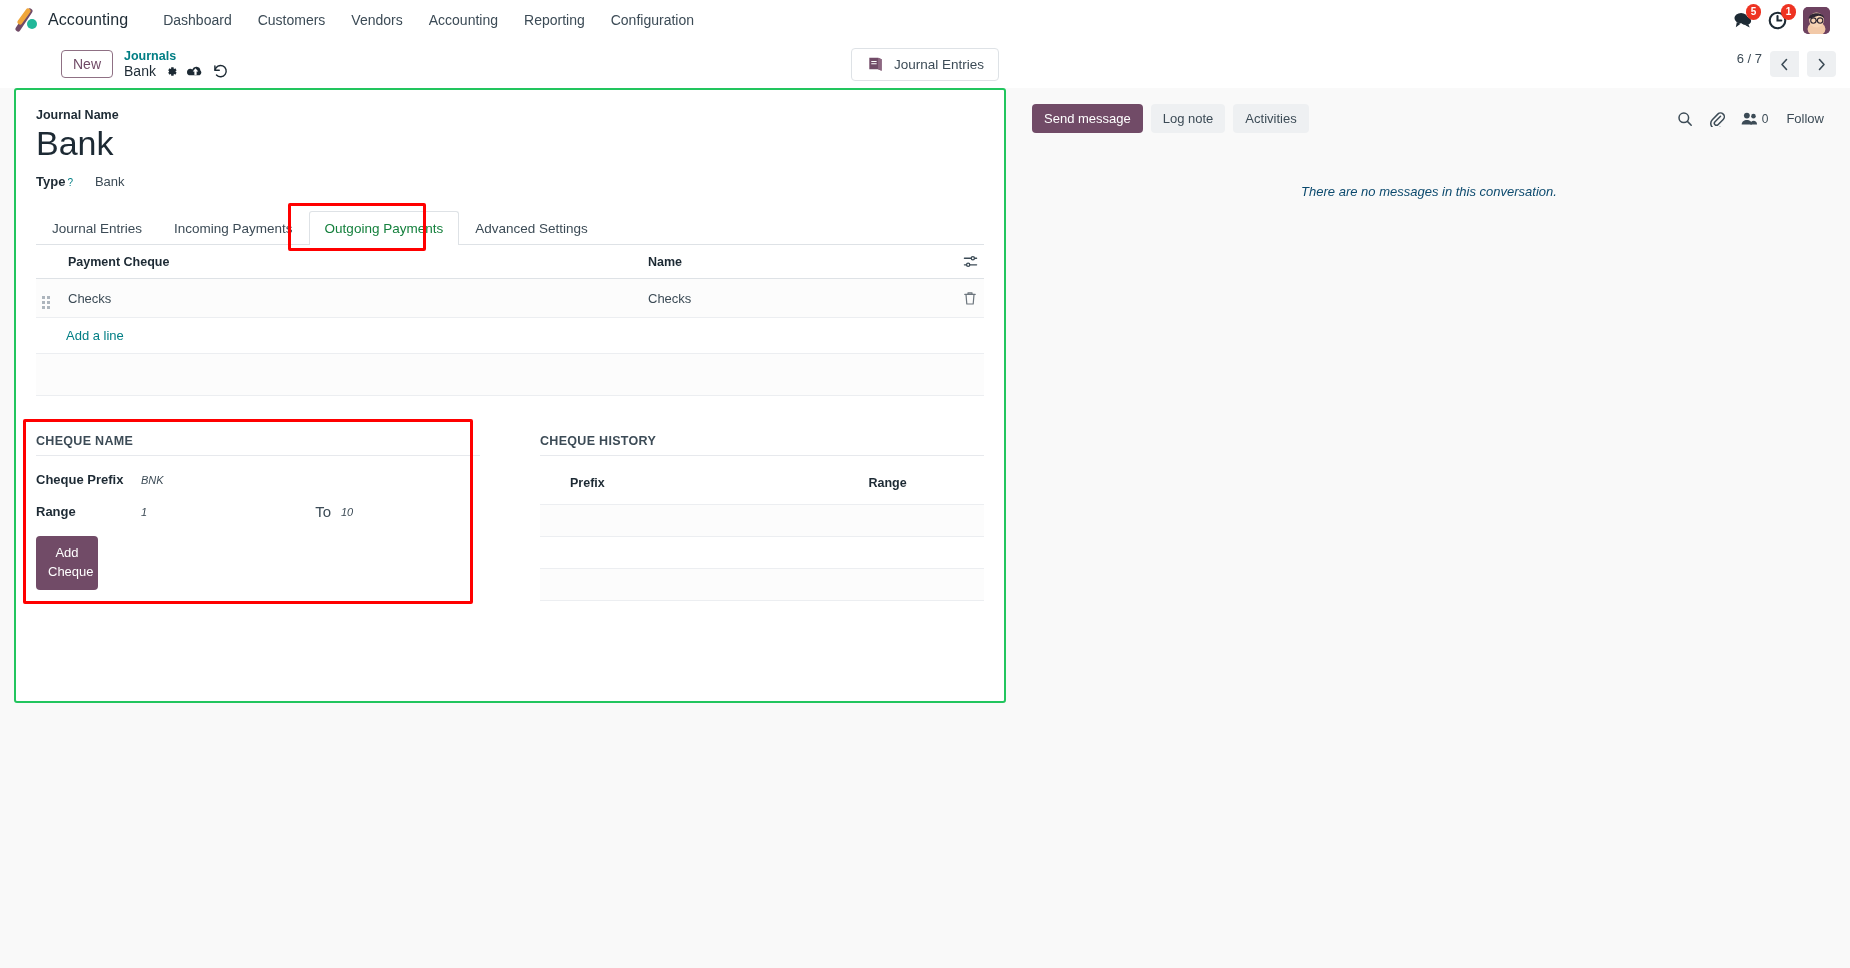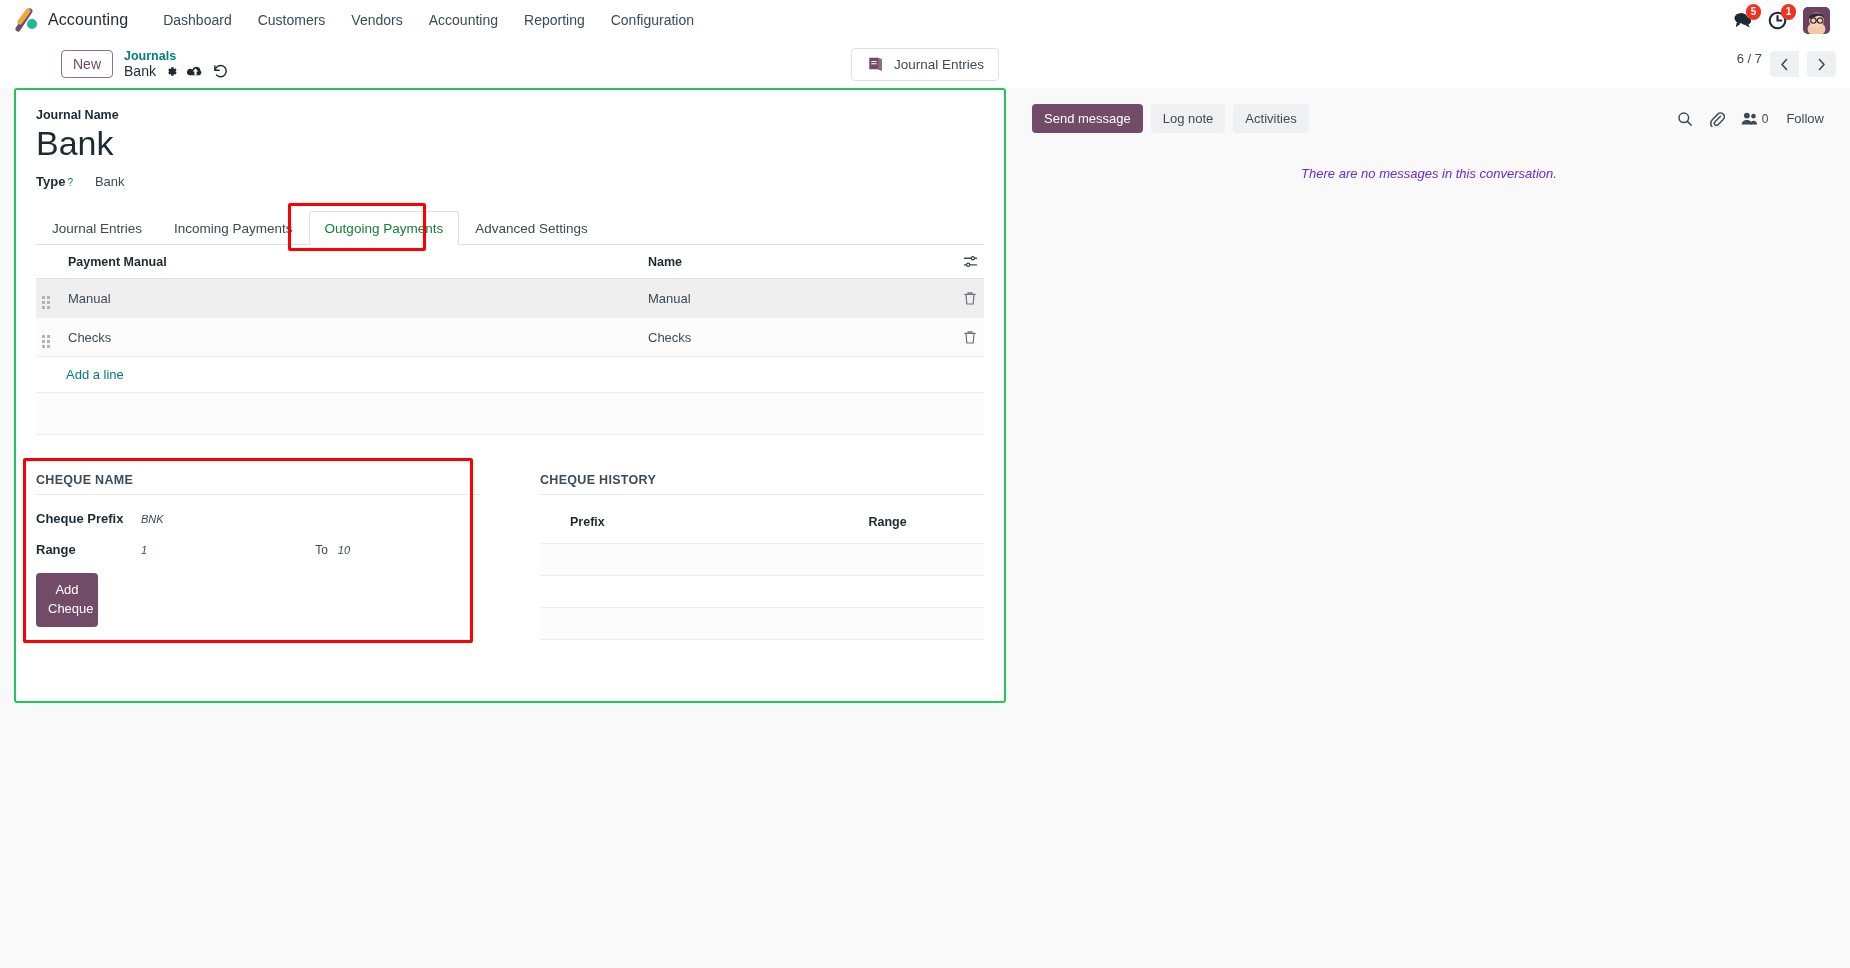--- a/index.html
+++ b/index.html
@@ -271,21 +271,21 @@
     align-items: center;
     margin-top: 16px;
   }
   .grp-label {
     width: 105px;
     font-size: 13px;
     font-weight: 700;
     color: #1d2a34;
   }
   .grp-value { font-size: 11px; color: #3c4b56; font-style: italic; }
-  .range-to { font-size: 12px; color: #3c4b56; margin: 0 10px 0 168px; }
+  .range-to { font-size: 15px; color: #3c4b56; margin: 0 10px 0 168px; }
 
   .btn-add-cheque {
     margin-top: 16px;
     background: #714b67;
     color: #fff;
     border: none;
     border-radius: 4px;
     font-size: 13px;
     padding: 8px 12px;
     width: 62px;
@@ -348,24 +348,24 @@
   .follow-btn {
     font-size: 13px;
     color: #3c4b56;
     background: transparent;
     border: none;
     cursor: pointer;
     padding: 4px 2px;
   }
   .chatter-empty {
     text-align: center;
-    color: #6d28d9;
+    color: #0c4a6e;
     font-size: 13px;
     font-style: italic;
-    margin-top: 33px;
+    margin-top: 51px;
   }
   svg { display: block; }
 </style>
 </head>
 <body>
 
 <div class="navbar">
   <span class="brand-logo">
     <svg width="26" height="26" viewBox="0 0 26 26">
       <path d="M4 22 L16 4" stroke="#714b67" stroke-width="5" stroke-linecap="round"></path>
@@ -491,55 +491,34 @@
         <div class="tab">Incoming Payments</div>
         <div class="tab active">Outgoing Payments</div>
         <div class="tab">Advanced Settings</div>
         <div class="tab-highlight"></div>
       </div>
 
       <table class="lines">
         <thead>
           <tr>
             <th class="col-handle"></th>
-            <th>Payment Manual</th>
+            <th>Payment Cheque</th>
             <th class="col-name">Name</th>
             <th class="col-trash">
               <span class="optional-cols">
                 <svg width="15" height="15" viewBox="0 0 16 16" fill="none" stroke="#3c4b56" stroke-width="1.4" stroke-linecap="round">
                   <path d="M1.5 4.5h13M1.5 11.5h13"></path>
                   <circle cx="10.5" cy="4.5" r="1.7" fill="#fff"></circle>
                   <circle cx="5.5" cy="11.5" r="1.7" fill="#fff"></circle>
                 </svg>
               </span>
             </th>
           </tr>
         </thead>
         <tbody>
-          <tr class="line-row hovered">
-            <td class="col-handle">
-              <span class="handle-dots">
-                  <i></i>
-                  <i></i>
-                  <i></i>
-                  <i></i>
-                  <i></i>
-                  <i></i>
-                </span>
-            </td>
-            <td>Manual</td>
-            <td class="col-name">Manual</td>
-            <td class="col-trash">
-              <span class="trash">
-                <svg width="14" height="15" viewBox="0 0 14 15" fill="none" stroke="#6c757d" stroke-width="1.2">
-                  <path d="M1.8 3.4h10.4M5 3.4V1.8h4v1.6M3 3.4l.8 9.6h6.4l.8-9.6" stroke-linecap="round" stroke-linejoin="round"></path>
-                </svg>
-              </span>
-            </td>
-          </tr>
           <tr class="line-row">
             <td class="col-handle">
               <span class="handle-dots">
                   <i></i>
                   <i></i>
                   <i></i>
                   <i></i>
                   <i></i>
                   <i></i>
                 </span>

